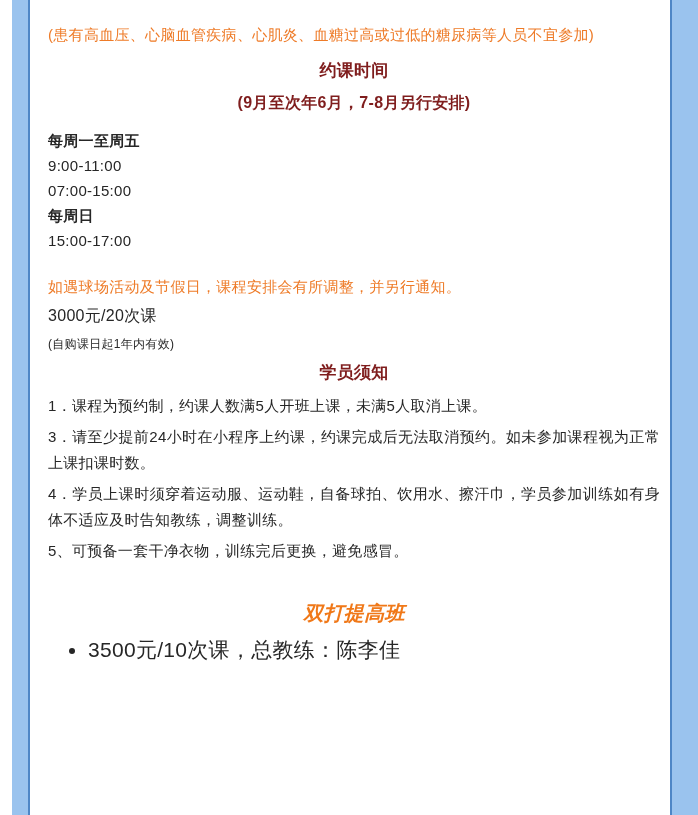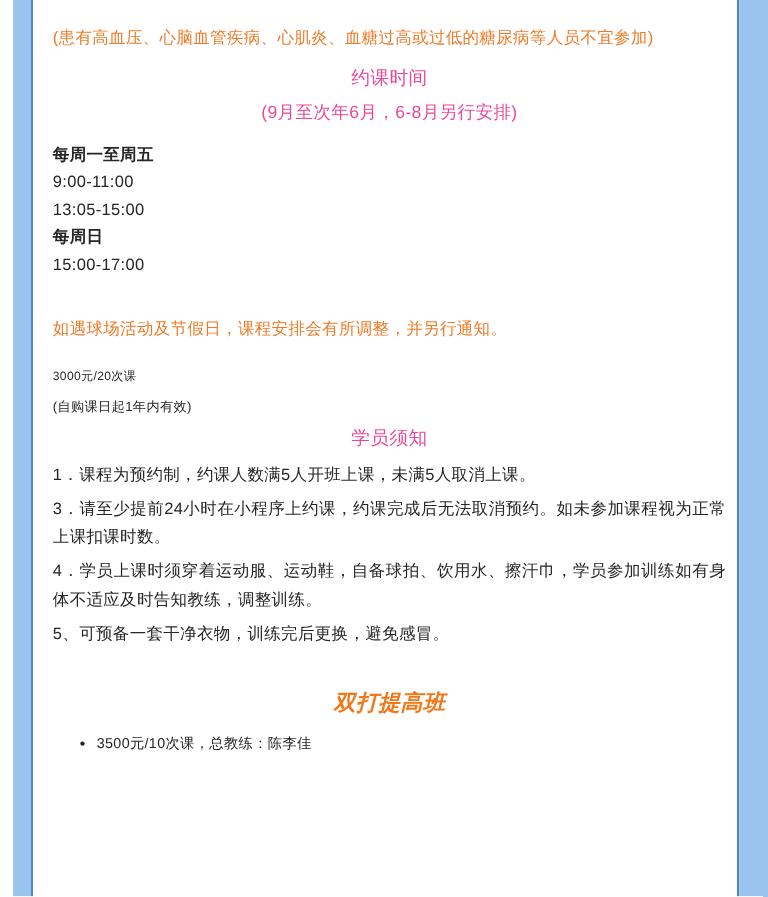--- a/index.html
+++ b/index.html
@@ -26,60 +26,60 @@
     width: 640px;
     height: 100%;
     padding: 16px 10px 0 18px;
     font-size: 15px;
     line-height: 30px;
     letter-spacing: 0.3px;
   }
   p { margin: 0; }
   .c  { text-align: left; }
   .orange  { color: #ee7b28; }
-  .blue-h  { color: #ec4899; font-weight: normal; font-size: 17px; text-align: center; }
+  .blue-h  { color: #7f1d1d; font-weight: bold; font-size: 17px; text-align: center; }
   .bold    { font-weight: bold; }
 
   .subheading    { margin-top: 2px; font-size: 16px; }
   .sec-booking   { margin-top: 6px; }
   .sched-label   { margin-top: 10px; line-height: 25px; font-size: 15px; }
   .sched-time    { line-height: 25px; }
-  .adjust-note   { margin-top: 32px; }
+  .adjust-note   { margin-top: 19px; }
   .sec-pricing   { margin-top: 21px; }
-  .price-line1   { margin-top: 13px; line-height: 28px; font-size: 11px; }
+  .price-line1   { line-height: 28px; font-size: 16px; }
   .price-line    { line-height: 28px; font-size: 12px; }
   .sec-notes     { }
   .note-item     { margin-top: 5px; line-height: 26px; text-align: justify; }
   .sec-doubles   { margin-top: 34px; color: #f07818; font-weight: bold; font-size: 20px; text-align: center; line-height: 30px; font-style: italic; }
-  .bullet-list   { margin: 8px 0 0 0; padding-left: 40px; line-height: 28px; font-size: 13px; }
+  .bullet-list   { margin: 8px 0 0 0; padding-left: 40px; line-height: 28px; font-size: 21px; }
   .bullet-list li { list-style-type: disc; }
 </style>
 </head>
 <body>
 
 <div class="page">
 
   <div class="stripe-left"></div>
   <div class="line-left"></div>
   <div class="line-right"></div>
   <div class="stripe-right"></div>
 
   <div class="content">
 
     <p class="orange">(患有高血压、心脑血管疾病、心肌炎、血糖过高或过低的糖尿病等人员不宜参加)</p>
 
     <p class="blue-h sec-booking">约课时间</p>
 
-    <p class="blue-h subheading">(9月至次年6月，6-8月另行安排)</p>
+    <p class="blue-h subheading">(9月至次年6月，7-8月另行安排)</p>
 
     <p class="c bold sched-label">每周一至周五</p>
 
     <p class="c sched-time">9:00-11:00</p>
 
-    <p class="c sched-time">13:05-15:00</p>
+    <p class="c sched-time">07:00-15:00</p>
 
     <p class="c bold sched-time">每周日</p>
 
     <p class="c sched-time">15:00-17:00</p>
 
     <p class="orange adjust-note">如遇球场活动及节假日，课程安排会有所调整，并另行通知。</p>
 
 
     <p class="c price-line1">3000元/20次课</p>
 

